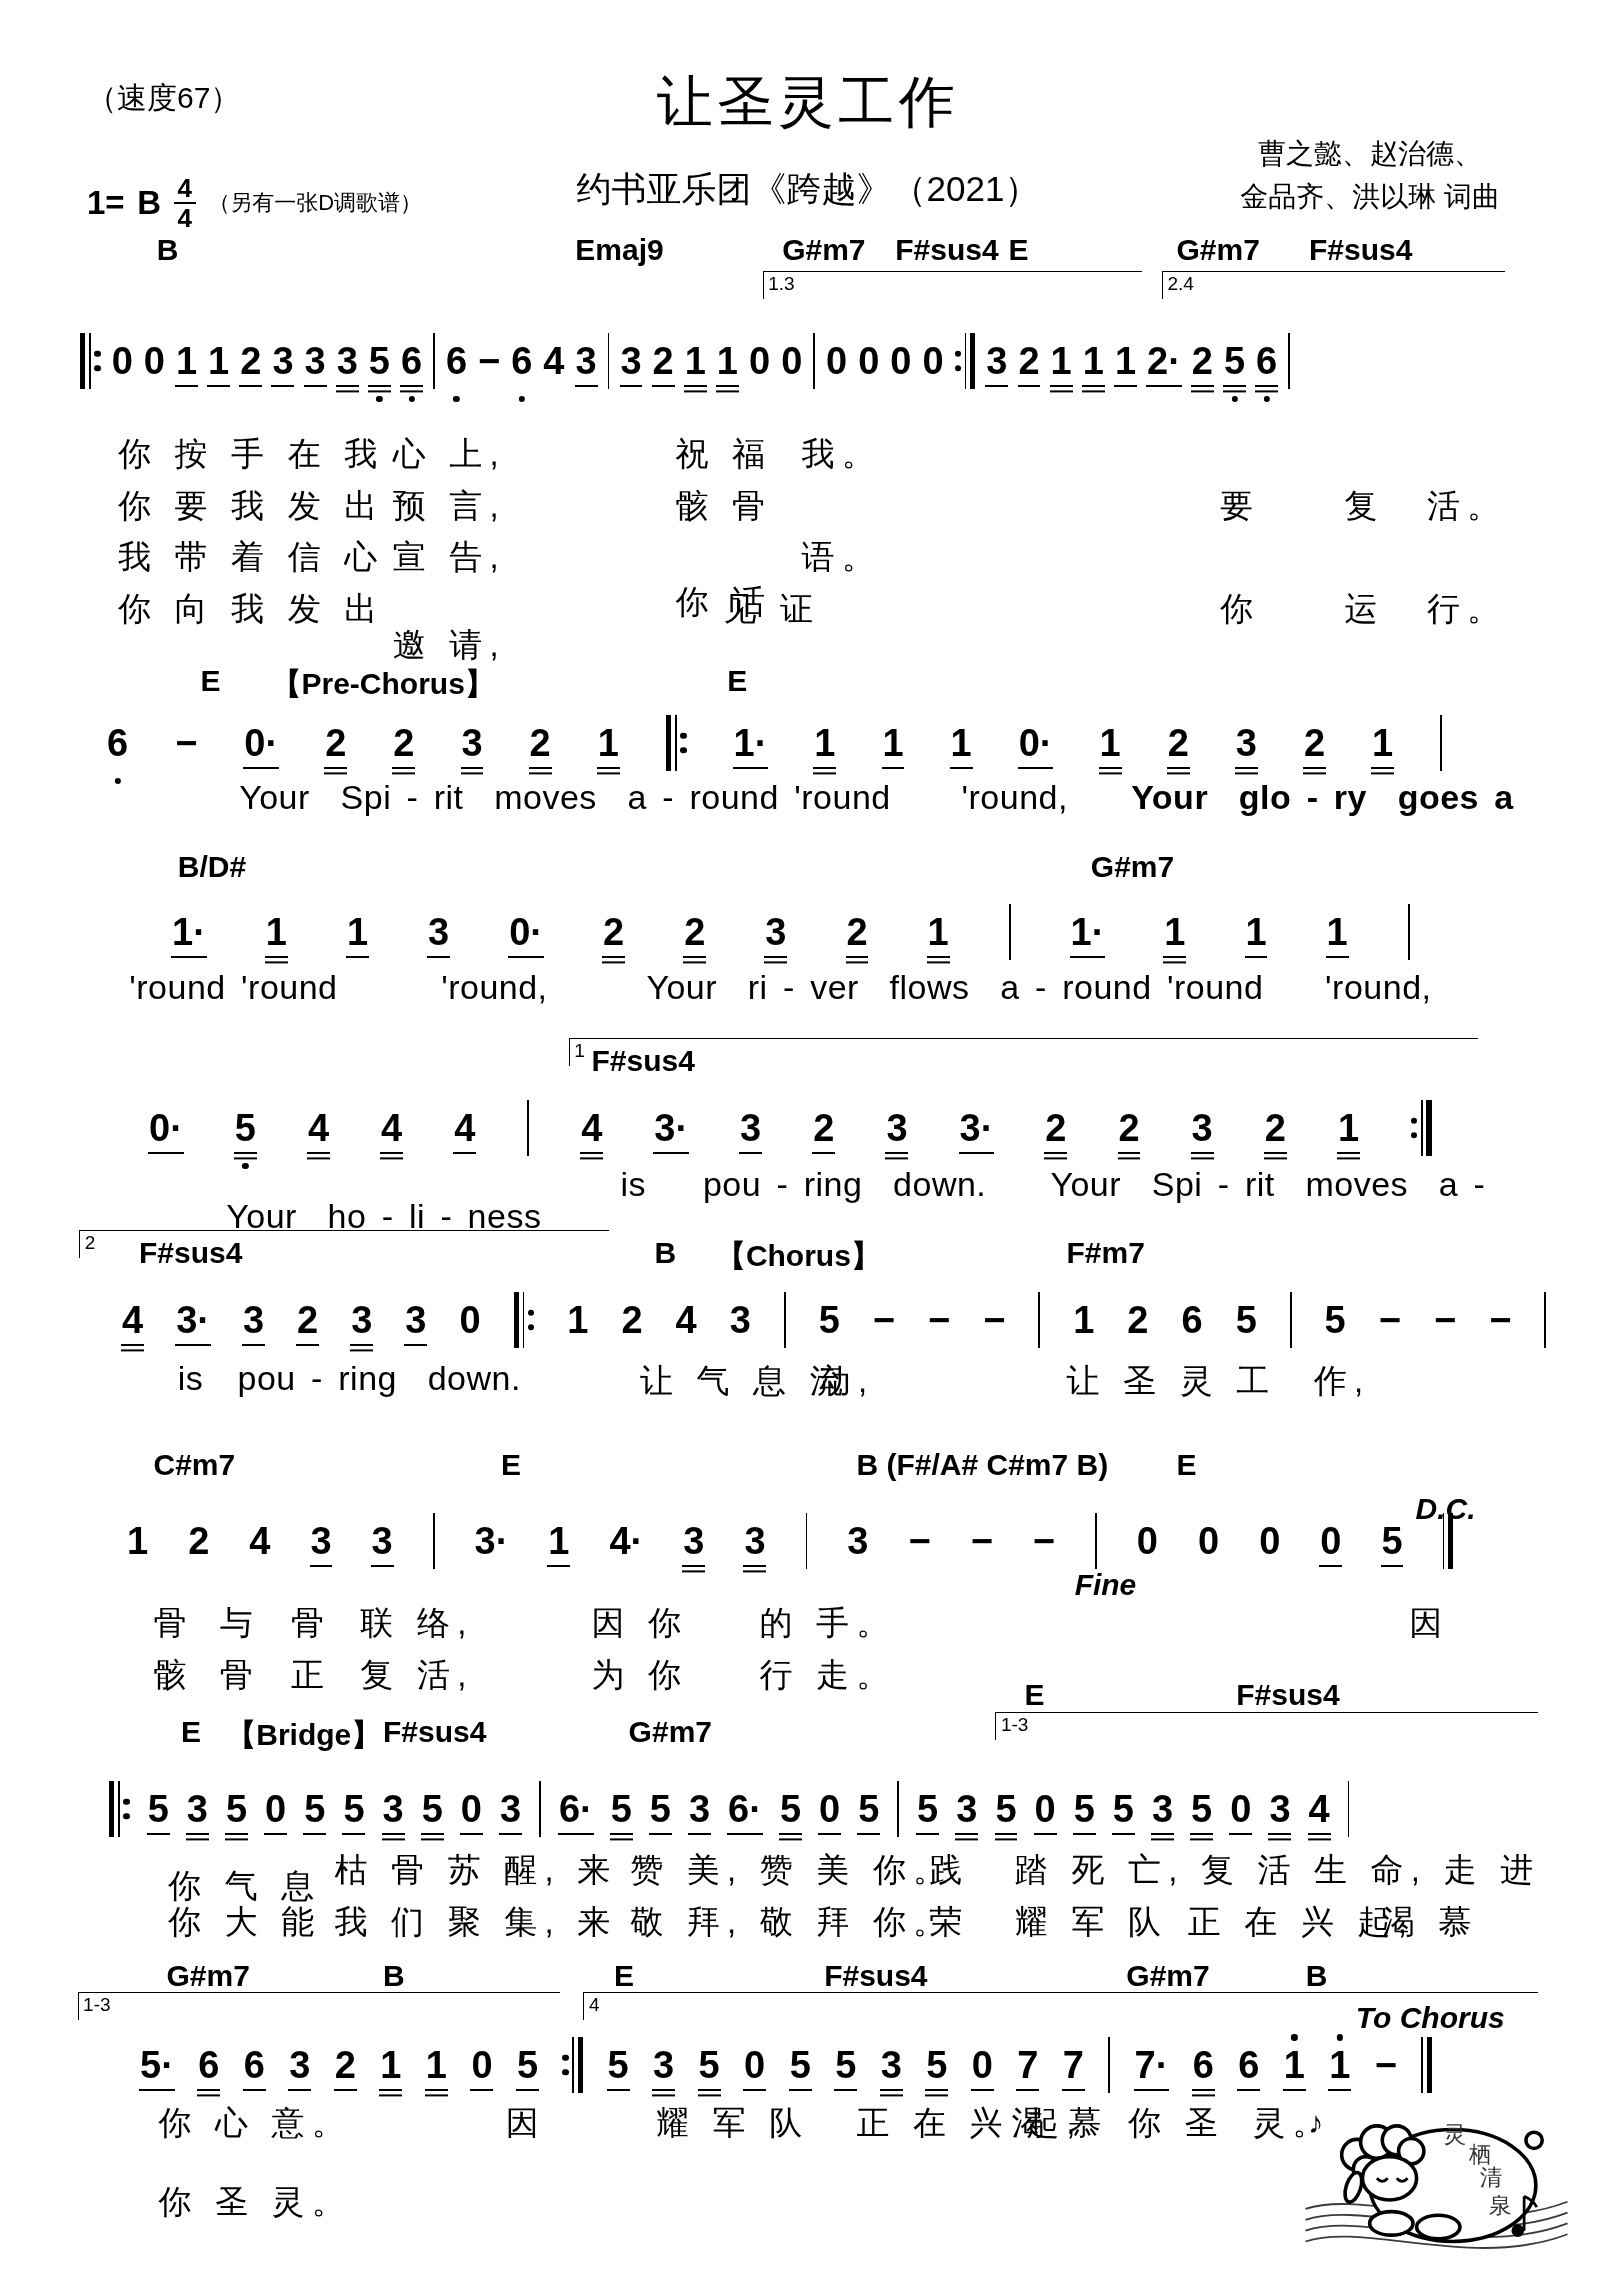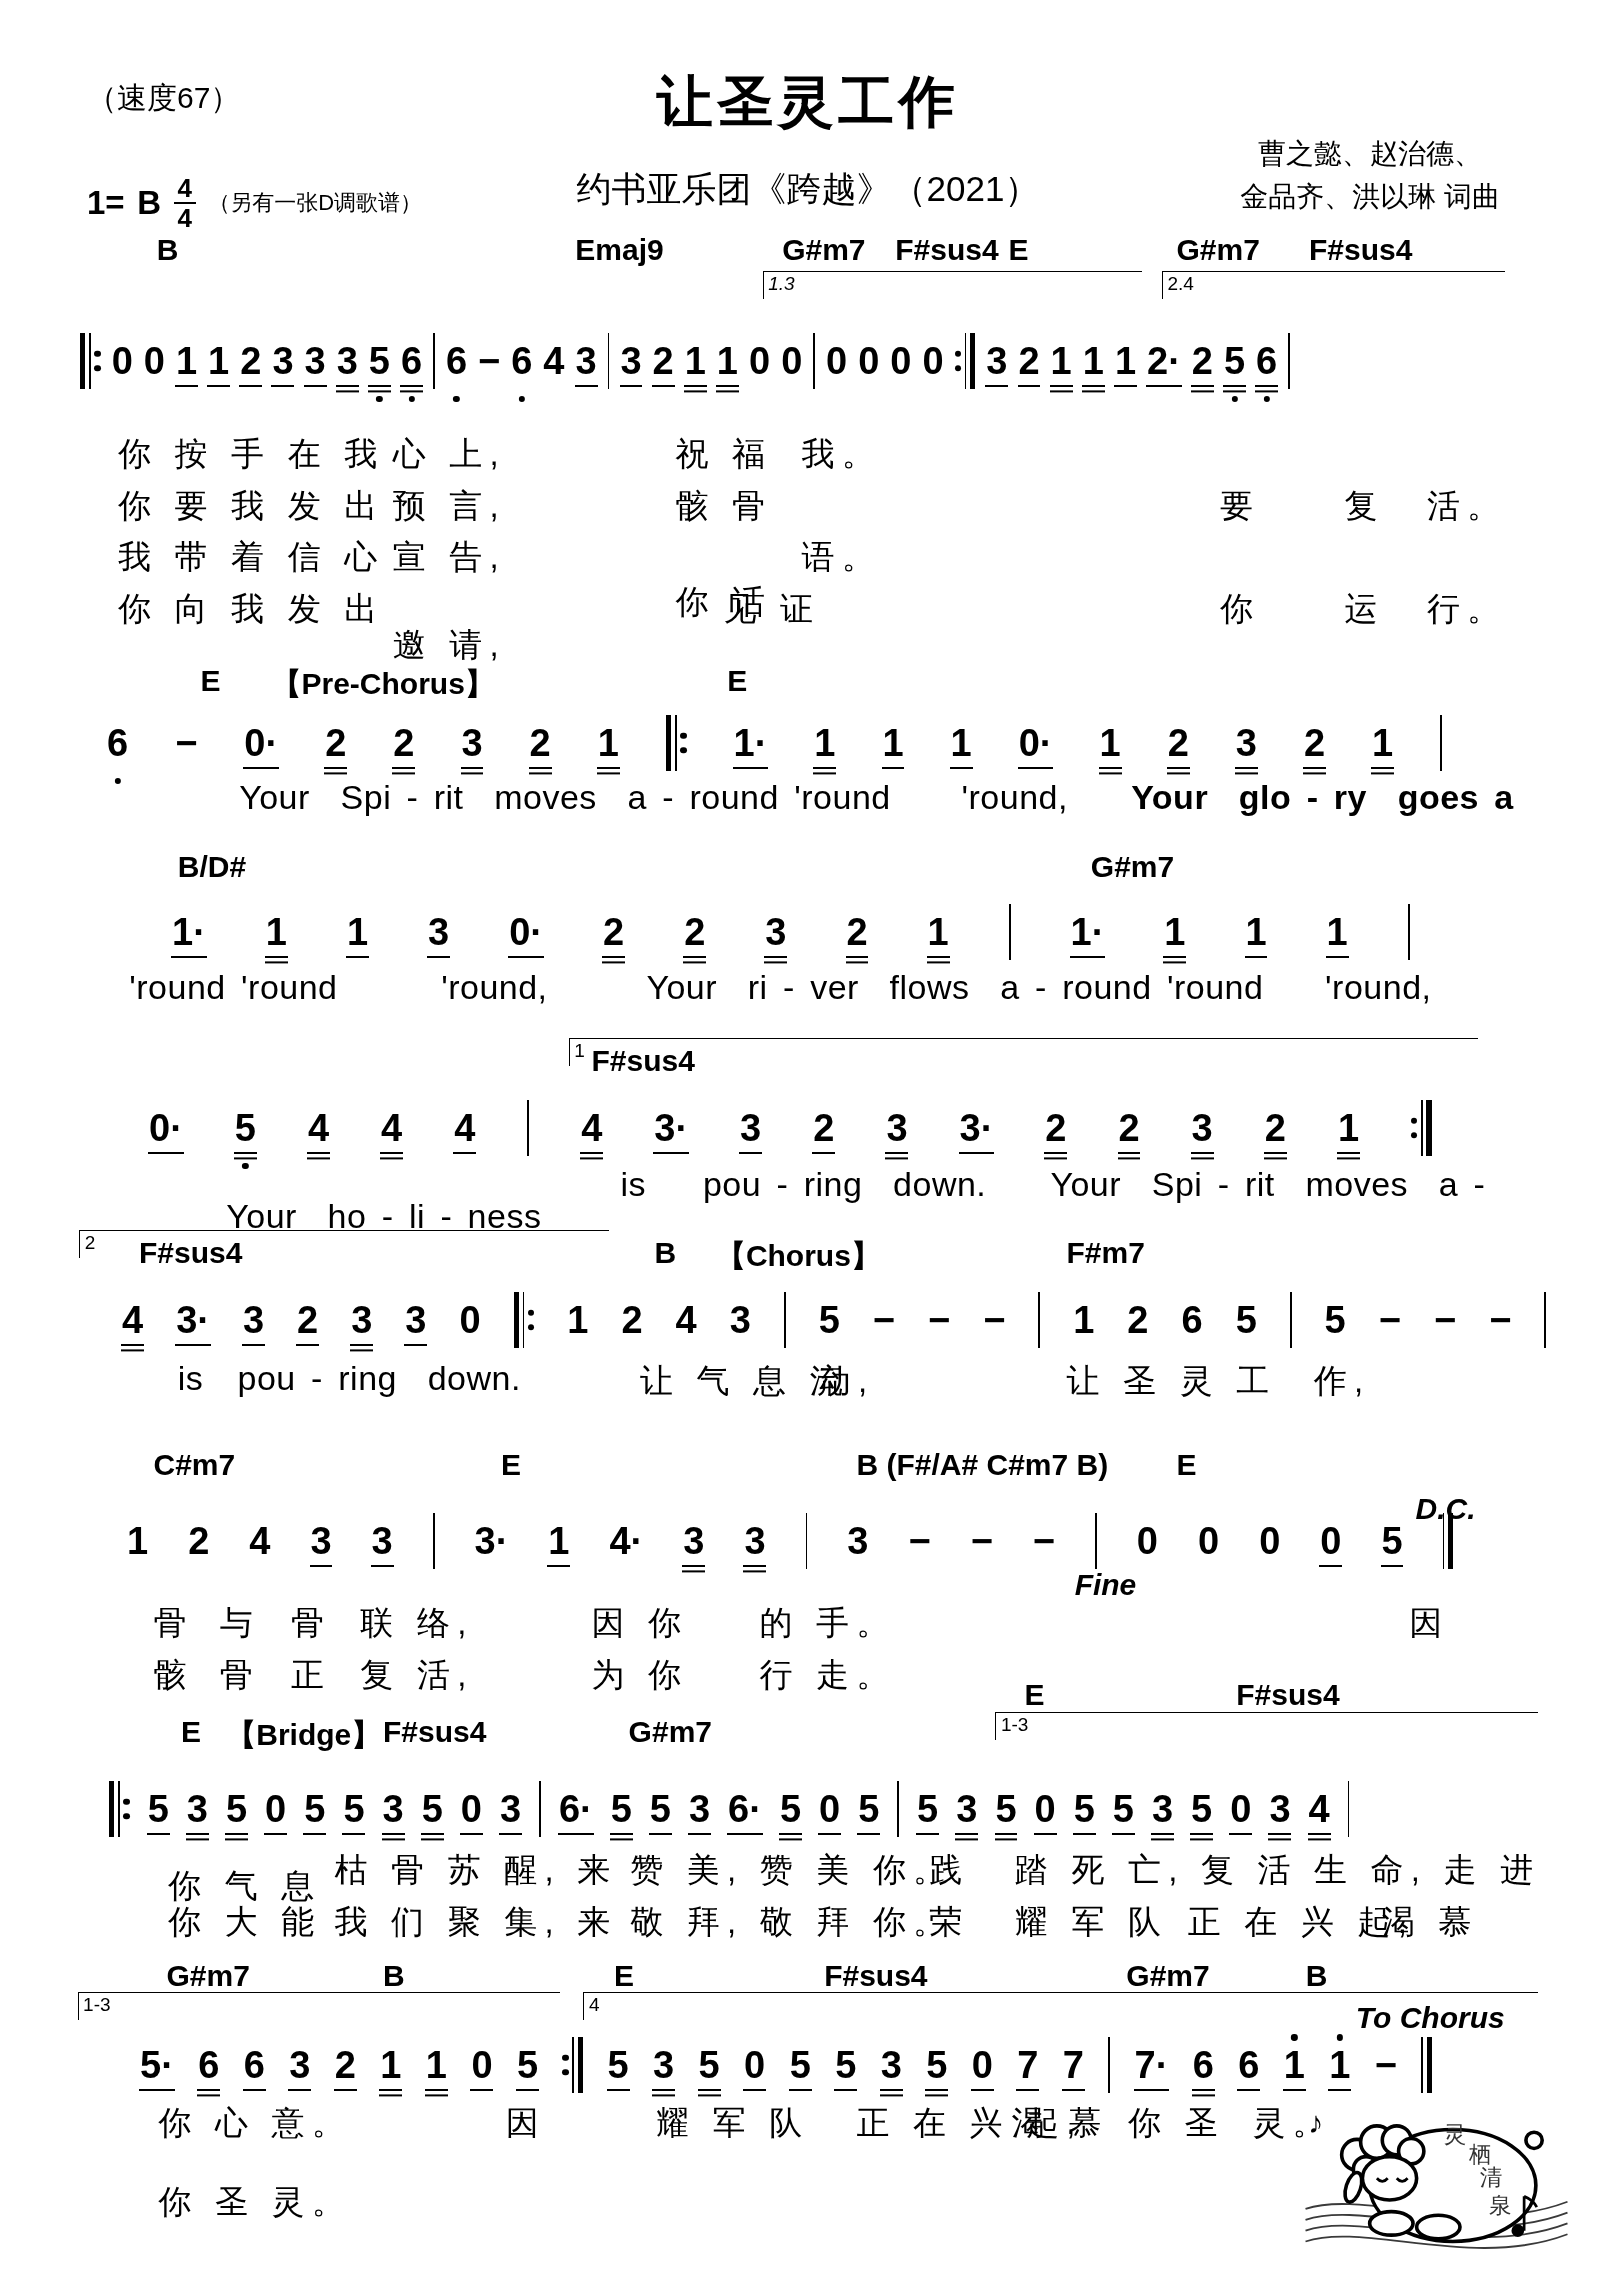--- a/index.html
+++ b/index.html
@@ -2,21 +2,21 @@
 <html style="font-size:14.5px"><head>
 <meta charset="utf-8">
 <style>
   html,body{margin:0;padding:0;}
   body{
     width:1616px;height:2285px;position:relative;background:#ffffff;color:#000;
     font-family:"Liberation Sans", sans-serif;overflow:hidden;
   }
   
   .hdr-tempo{position:absolute;left:87px;top:78px;font-size:30px;}
-  .hdr-title{position:absolute;left:0;right:0;top:65px;text-align:center;font-size:56px;font-weight:bold;letter-spacing:4.5px;}
+  .hdr-title{position:absolute;left:0;right:0;top:65px;text-align:center;font-size:56px;font-weight:normal;letter-spacing:4.5px;}
   .hdr-sub{position:absolute;left:0;right:0;top:166px;text-align:center;font-size:35px;}
   .hdr-key{position:absolute;left:87px;top:174px;display:flex;align-items:center;gap:12.7px;}
   .hdr-key .k{font-size:33px;font-weight:bold;}
   .frac{display:inline-flex;flex-direction:column;align-items:center;font-size:26px;font-weight:bold;line-height:1.08;}
   .frac .t{border-bottom:2.7px solid #000;padding:0 3.6px;}
   .hdr-key .note-text{font-size:22px;}
   .hdr-credits{position:absolute;right:116px;top:132px;text-align:center;font-size:28px;line-height:1.55;}
   
   .system{position:absolute;left:0;width:100%;}
   .chord{position:absolute;font-size:30px;font-weight:bold;white-space:nowrap;}
@@ -61,21 +61,21 @@
 
 <div id="score">
     <div class="system" style="top: 224px;">
       <span class="chord" style="left: 9.7%; top: 9px;">B</span>
       <span class="chord" style="left: 35.6%; top: 9px;">Emaj9</span>
       <span class="chord" style="left: 48.4%; top: 9px;">G#m7</span>
       <span class="chord" style="left: 55.4%; top: 9px;">F#sus4</span>
       <span class="chord" style="left: 62.4%; top: 9px;">E</span>
       <span class="chord" style="left: 72.8%; top: 9px;">G#m7</span>
       <span class="chord" style="left: 81%; top: 9px;">F#sus4</span>
-      <div class="volta" style="left: 47.2%; width: 23.4%; top: 47px; font-style: italic;"><span>1.3</span></div>
+      <div class="volta" style="left: 47.2%; width: 23.4%; top: 47px;"><span>1.3</span></div>
       <div class="volta" style="left: 71.9%; width: 21.2%; top: 47px;"><span>2.4</span></div>
       <div class="notes" style="top: 109px; left: 80px; column-gap: 11px;">
         <span class="bars">
           <i class="bthick"></i>
           <i class="bthin"></i>
           <i class="rpdots"></i>
         </span>
         <span class="note">0</span>
         <span class="note">0</span>
         <span class="note u1">1</span>

